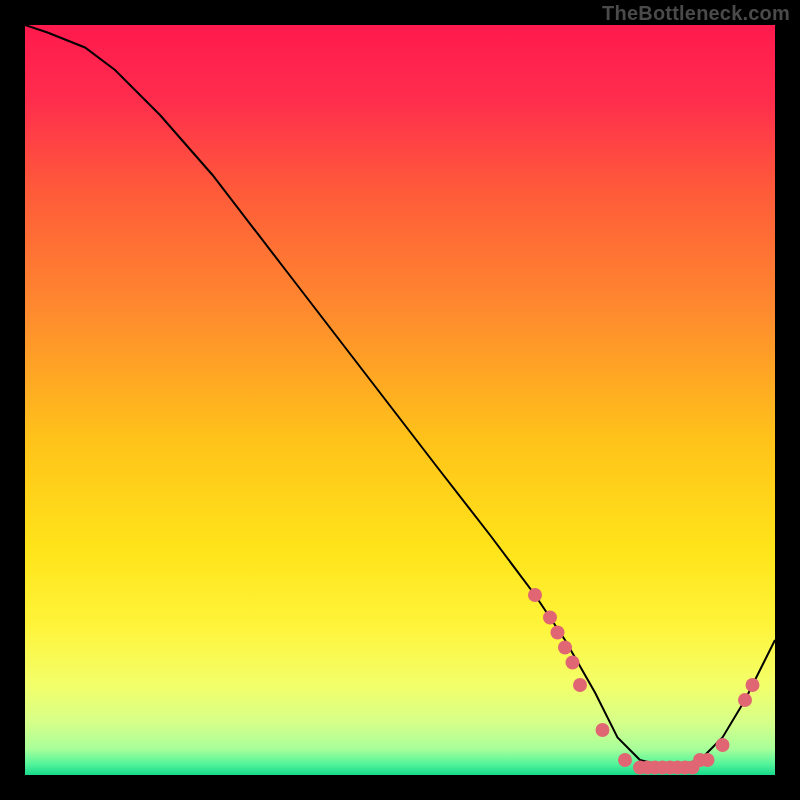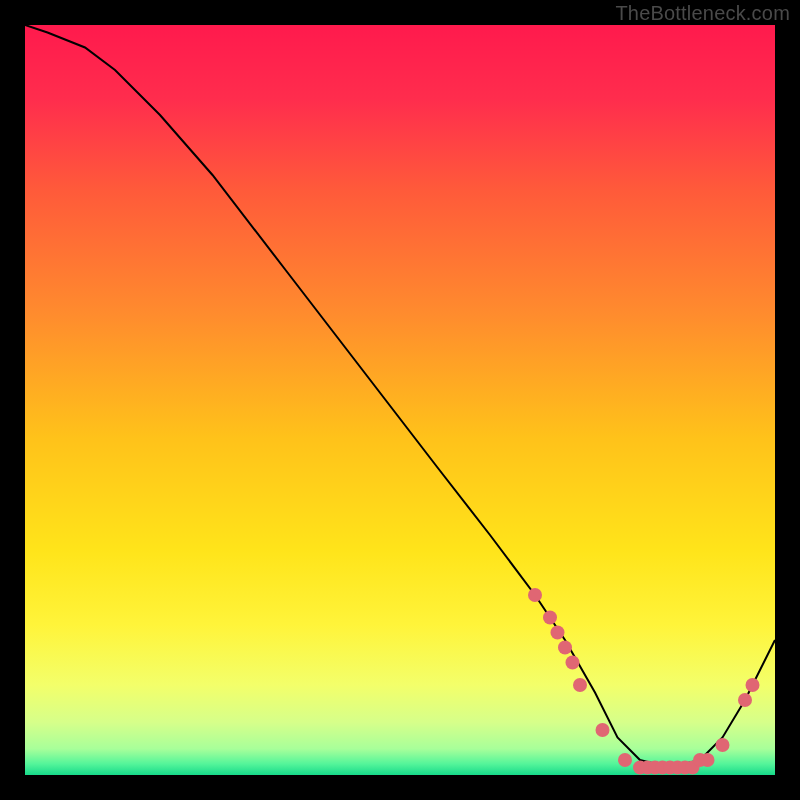--- a/index.html
+++ b/index.html
@@ -15,21 +15,21 @@
     position: relative;
     width: 800px;
     height: 800px;
   }
   .watermark {
     position: absolute;
     top: 2px;
     right: 10px;
     color: #4a4a4a;
     font-size: 20px;
-    font-weight: 400;
+    font-weight: 700;
     letter-spacing: 0.2px;
     z-index: 10;
   }
   .plot {
     position: absolute;
     top: 25px;
     left: 25px;
     width: 750px;
     height: 750px;
   }

